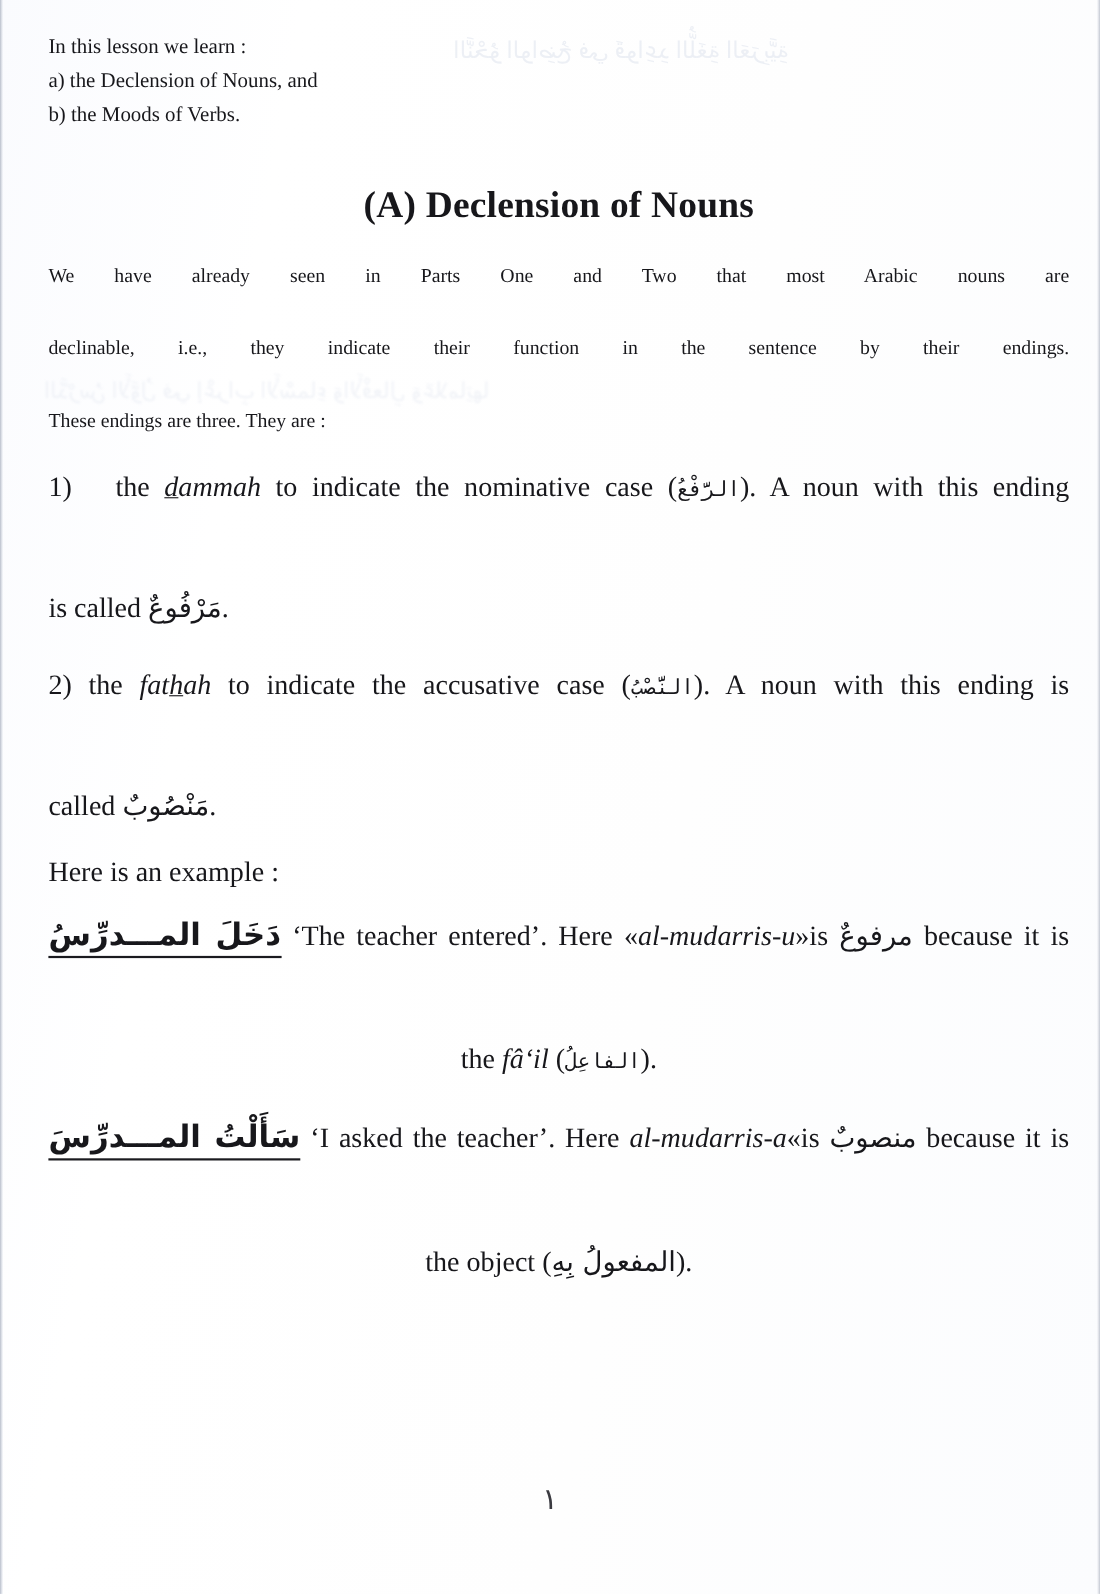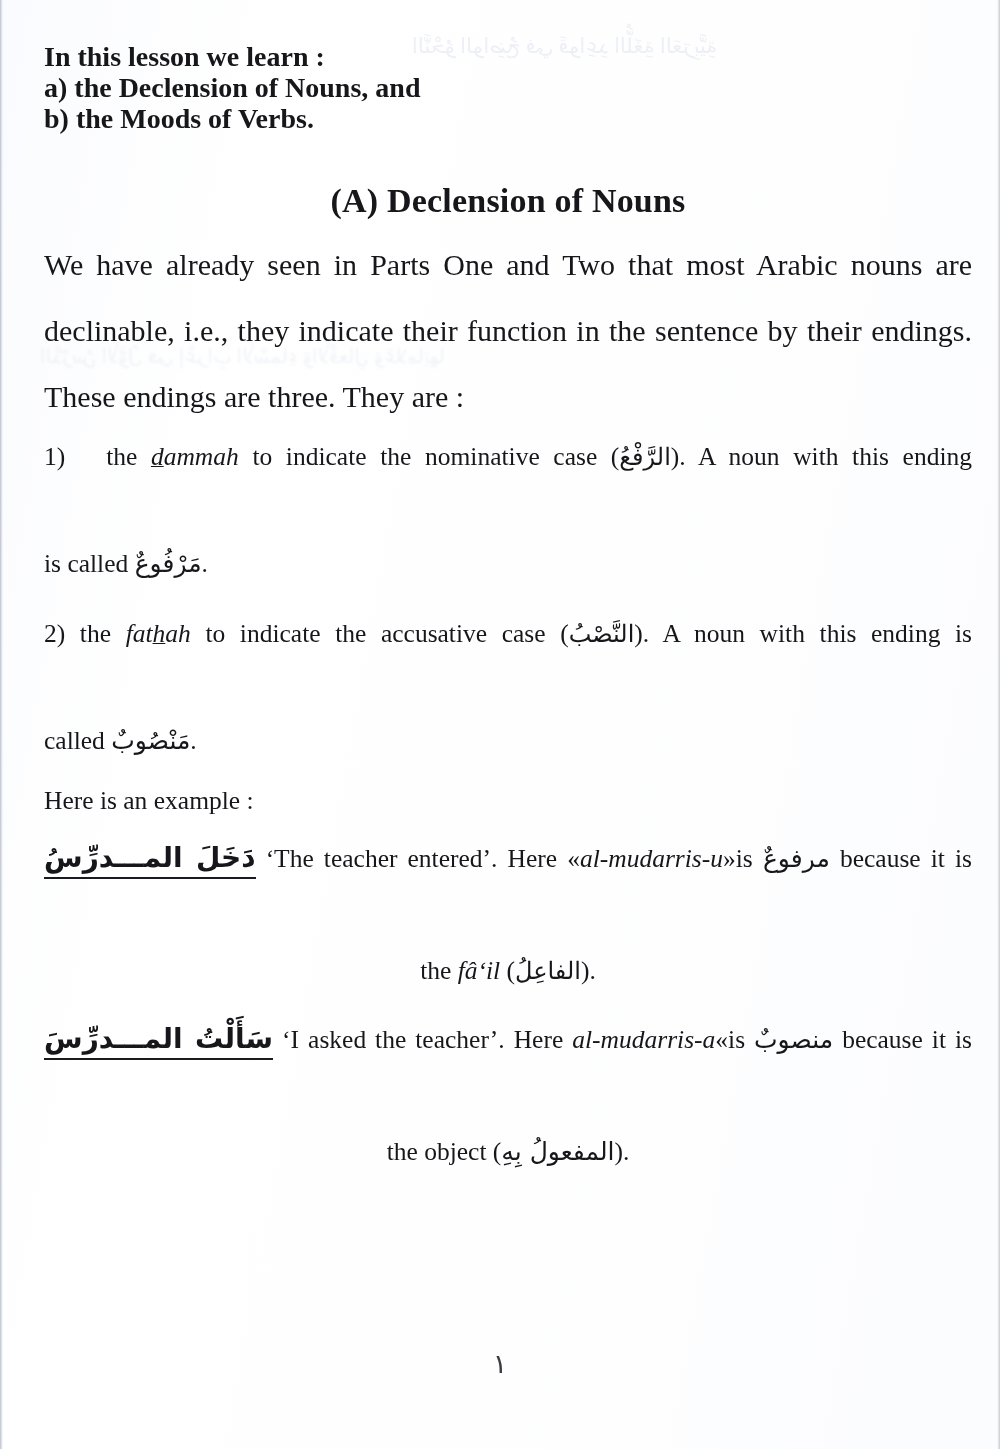--- a/index.html
+++ b/index.html
@@ -84,58 +84,57 @@
     font-weight: bold;
     font-size: 37px;
     letter-spacing: 3px;
     color: #1b1b20;
     margin: 26px 0 0 0;
     padding-left: 24px;
     text-shadow: 0 0 1px rgba(0,0,0,.35);
   }
 
   .intro {
-    margin-top: 41px;
-    font-size: 28px;
+    margin-top: 27px;
+    font-size: 19px;
     line-height: 31px;
-    font-weight: bold;
   }
   .intro div { white-space: nowrap; }
 
   .section-head {
     text-align: center;
     font-weight: bold;
     font-size: 34px;
     margin-top: 48px;
     letter-spacing: .2px;
   }
 
   p.body {
-    font-size: 30px;
+    font-size: 18px;
     line-height: 33px;
     text-align: justify;
     text-justify: inter-word;
     margin: 0;
   }
   .para-main { margin-top: 42px; }
 
   .item {
     margin-top: 17px;
     font-size: 25.5px;
     line-height: 53px;
     text-align: justify;
   }
   .item .l1 { display: block; text-align: justify; }
   .item .l2 { display: block; text-align: left; }
 
   .ar {
-    font-family: Liberation Serif, serif;
+    font-family: Liberation Mono, monospace;
     direction: rtl;
     unicode-bidi: isolate;
-    font-size: 24px;
+    font-size: 19px;
   }
   .ar-b {
     font-family: "DejaVu Sans", sans-serif;
     direction: rtl;
     unicode-bidi: isolate;
     font-weight: normal;
     font-size: 25px;
   }
   .ar-ul {
     font-family: "DejaVu Sans", sans-serif;

